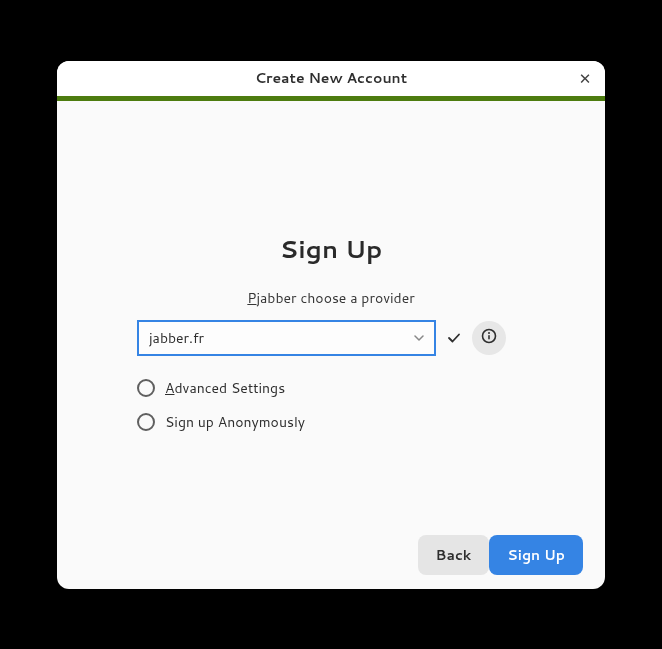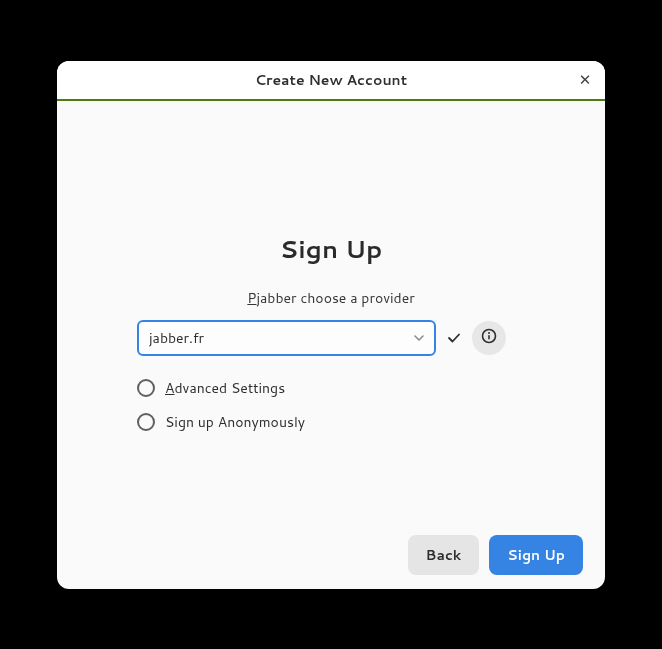--- a/index.html
+++ b/index.html
@@ -26,21 +26,21 @@
       flex-direction: column;
       overflow: hidden;
     }
     .titlebar {
       background: #fff;
       height: 40px;
       display: flex;
       align-items: center;
       justify-content: center;
       position: relative;
-      border-bottom: 2px solid #4d7c0f;
+      border-bottom: 5px solid #4d7c0f;
     }
     .title {
       font-weight: 700;
       font-size: 14px;
       color: #2e2e2e;
     }
     .close-btn {
       position: absolute;
       right: 10px;
       top: 50%;
@@ -83,21 +83,21 @@
       display: flex;
       align-items: center;
       gap: 9px;
       margin-top: 12px;
     }
     .combo {
       flex: none;
       width: 299px;
       height: 36px;
       border: 2px solid #3584e4;
-      border-radius: 6px;
+      border-radius: 0;
       background: #fdfdfd;
       display: flex;
       align-items: center;
       padding: 0 10px;
       position: relative;
     }
     .combo-input {
       border: none;
       outline: none;
       background: transparent;
@@ -155,21 +155,20 @@
       font-size: 14px;
       color: #2e2e2e;
     }
     .radio-label .underline {
       text-decoration: underline;
     }
     .footer {
       padding: 14px 22px;
       display: flex;
       justify-content: flex-end;
-      gap: 10px;
     }
     .btn {
       border: none;
       border-radius: 8px;
       padding: 10px 18px;
       font-size: 14px;
       font-weight: 600;
       cursor: pointer;
       font-family: inherit;
     }

